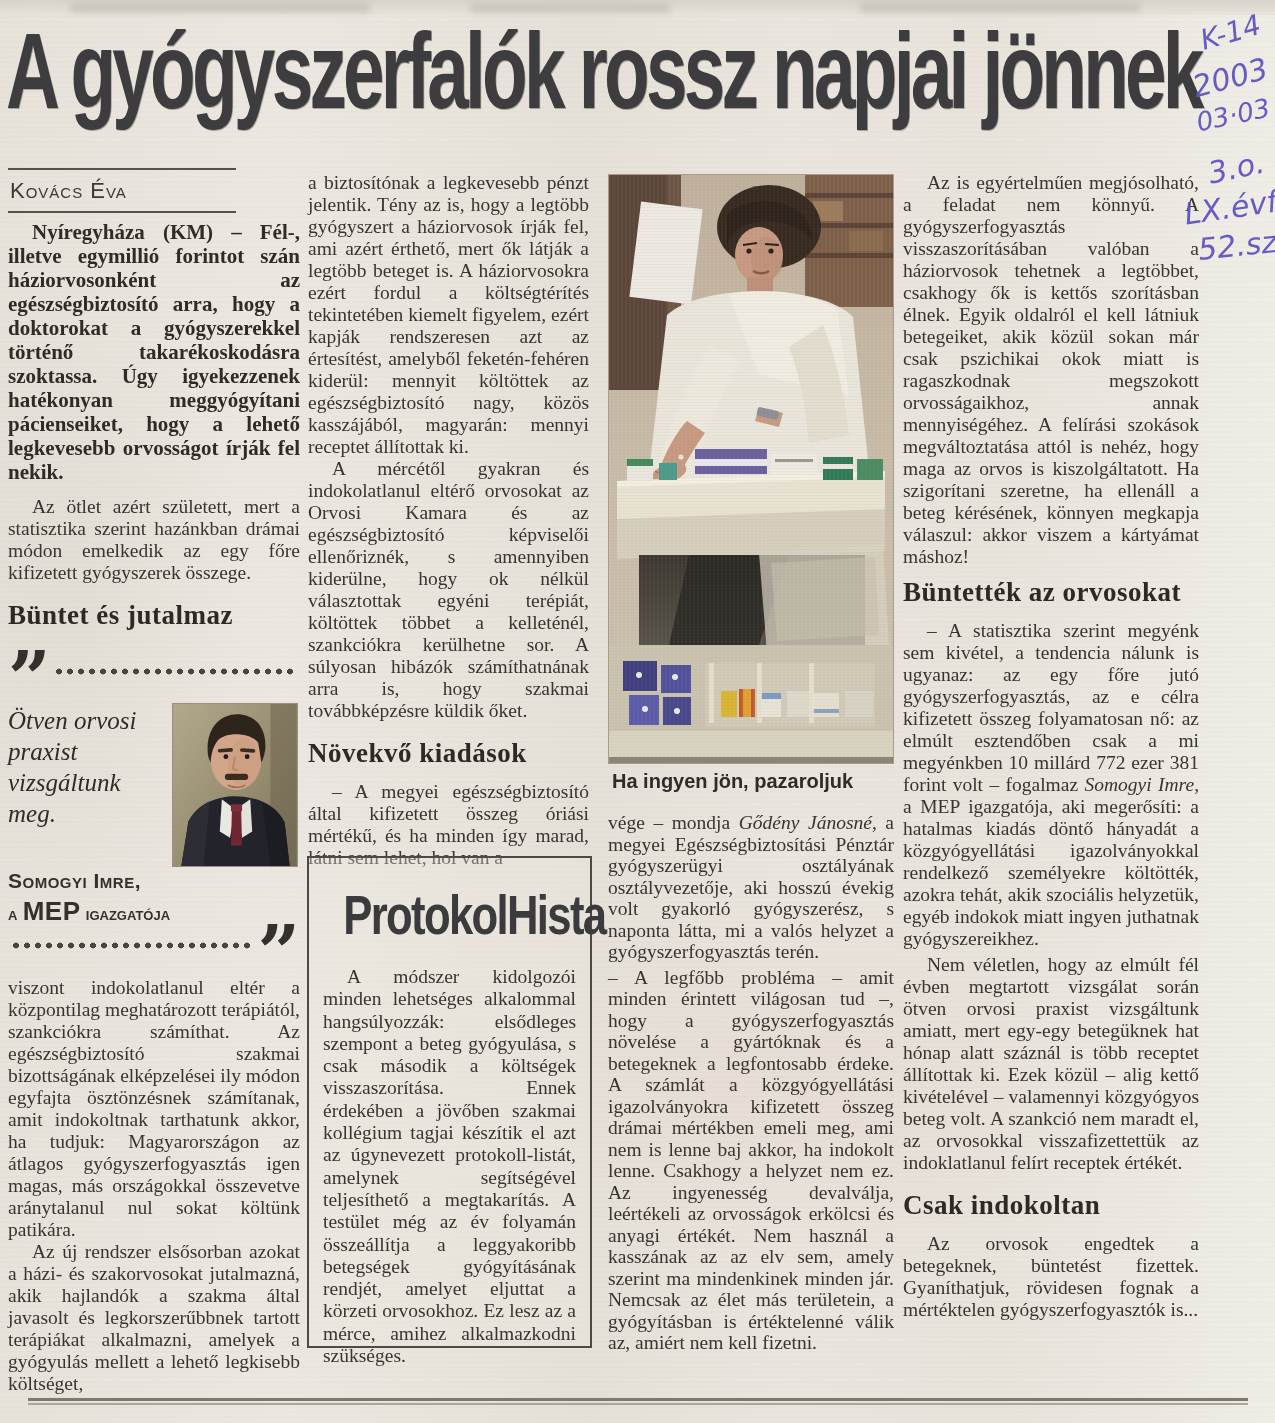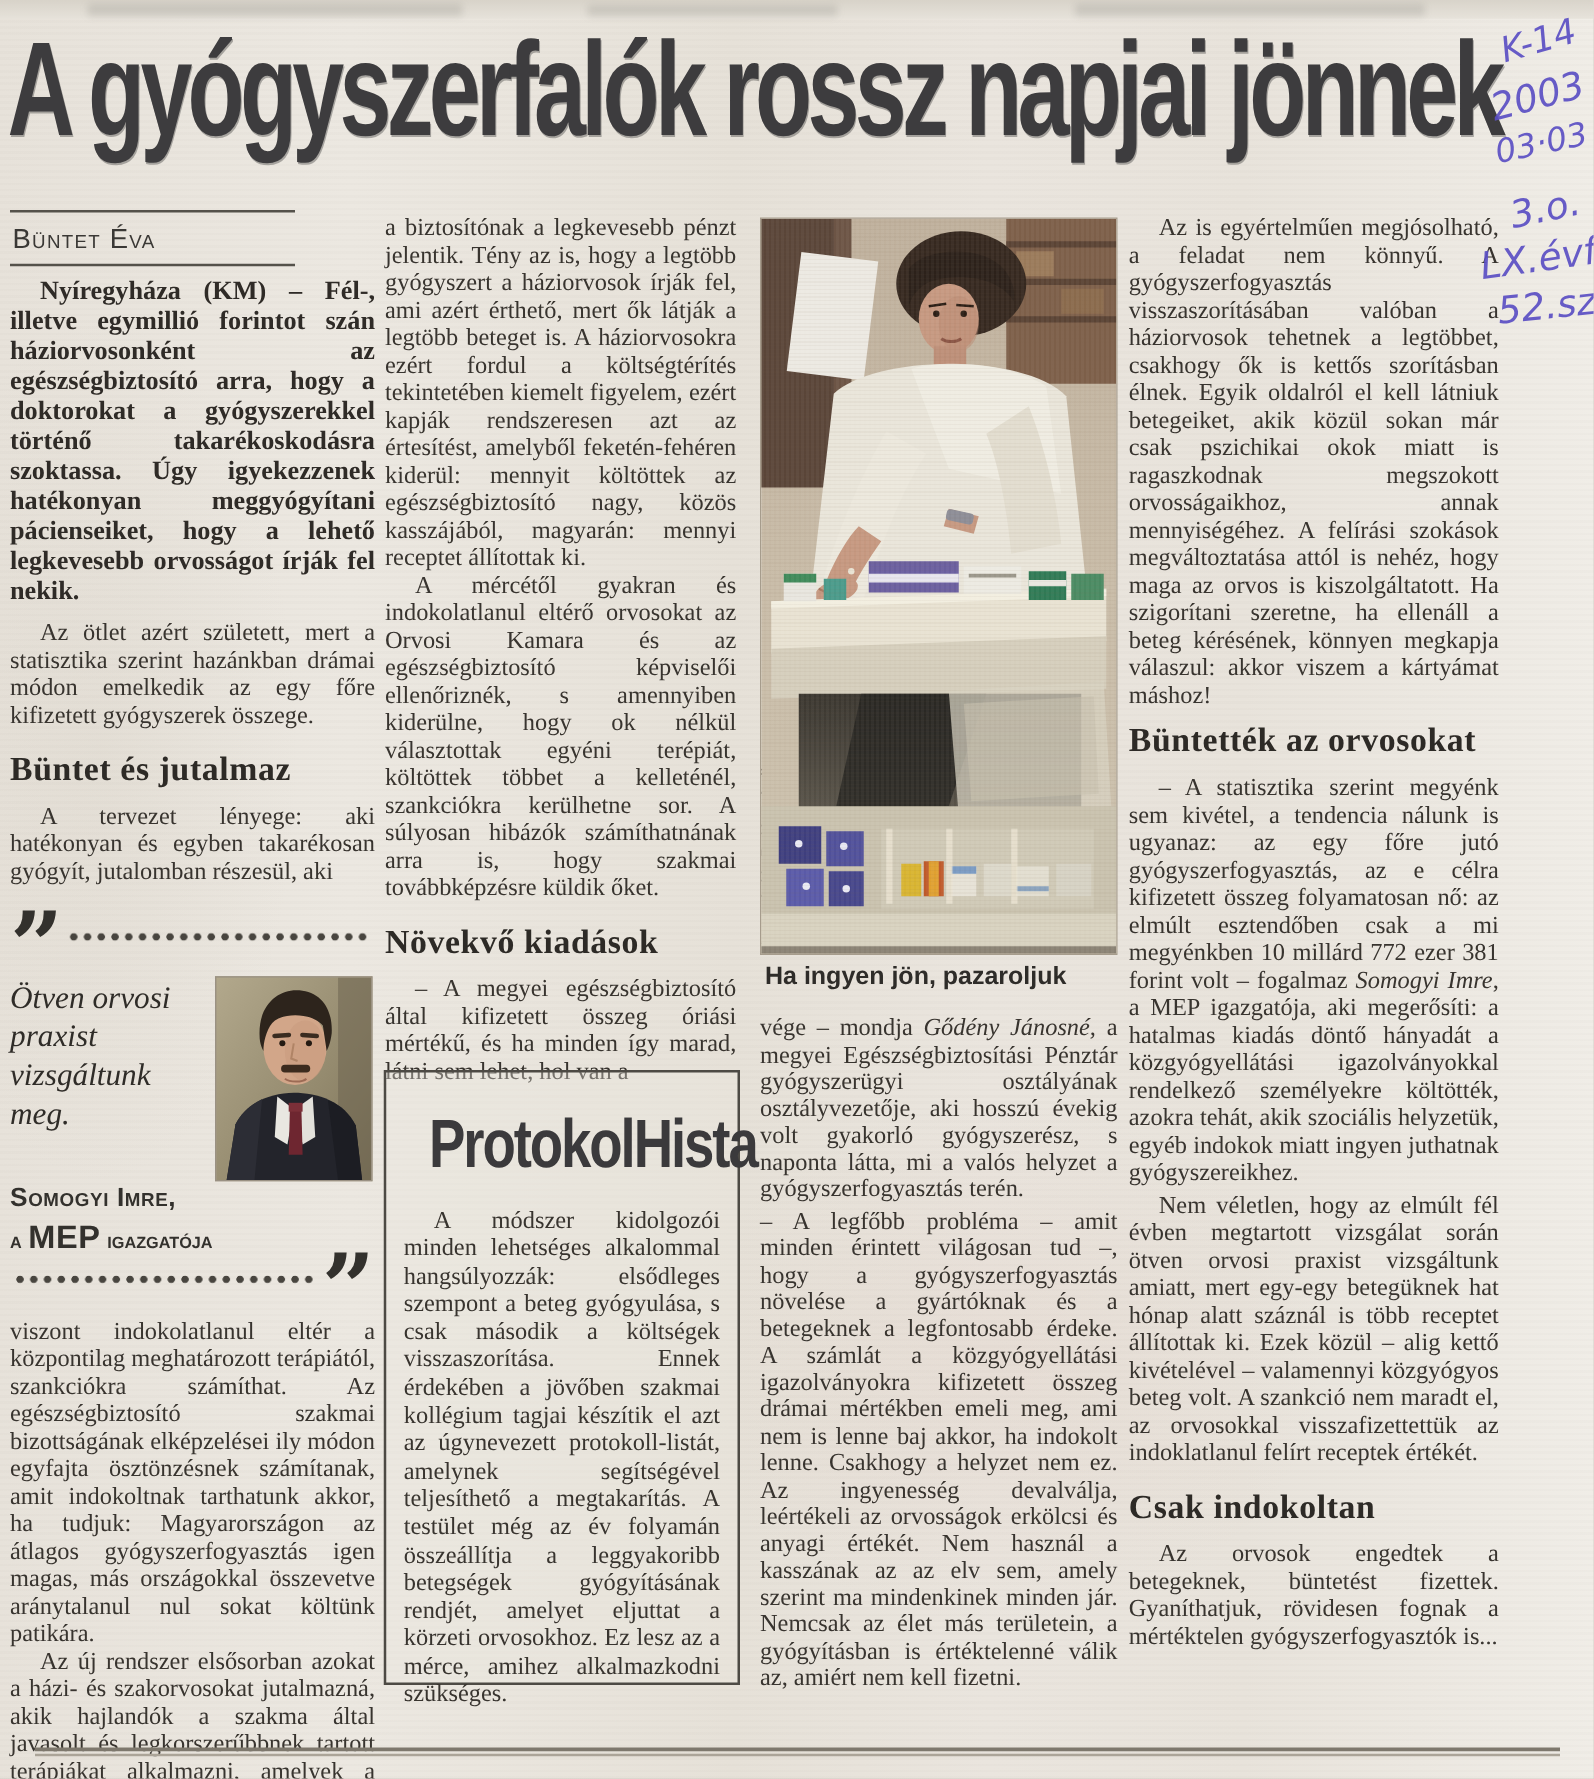--- a/index.html
+++ b/index.html
@@ -82,28 +82,27 @@
   <div class="ghost-blob" style="left:70px;top:3px;width:300px;height:10px;"></div>
   <div class="ghost-blob" style="left:470px;top:4px;width:200px;height:9px;"></div>
   <div class="ghost-blob" style="left:860px;top:3px;width:280px;height:10px;"></div>
 
   <div class="stain" style="left:540px;top:880px;width:520px;height:420px;background:radial-gradient(closest-side,rgba(205,165,150,0.12),rgba(0,0,0,0));"></div>
   <div class="stain" style="left:-80px;top:250px;width:320px;height:700px;background:radial-gradient(closest-side,rgba(180,170,150,0.10),rgba(0,0,0,0));"></div>
 
   <h1 class="headline">A gyógyszerfalók rossz napjai jönnek</h1>
 
   <div class="byline">
-    <span>Büntet Éva</span>
+    <span>Kovács Éva</span>
   </div>
 
   <div class="col" style="left:8px;top:220px;width:292px;">
     <p class="bt lead indent">Nyíregyháza (KM) – Fél-, illetve egymillió forintot szán háziorvosonként az egészségbiztosító arra, hogy a doktorokat a gyógyszerekkel történő takarékoskodásra szoktassa. Úgy igyekezzenek hatékonyan meggyógyítani pácienseiket, hogy a lehető legkevesebb orvosságot írják fel nekik.</p>
     <p class="bt indent mt12">Az ötlet azért született, mert a statisztika szerint hazánkban drámai módon emelkedik az egy főre kifizetett gyógyszerek összege.</p>
     <h3 class="sechead">Büntet és jutalmaz</h3>
-    <p class="bt indent">A tervezet lényege: aki hatékonyan és egyben takarékosan gyógyít, jutalomban részesül, aki</p>
 
     <div class="pullquote">
       <div class="pq-line">
         <span class="qmark">”</span>
         <span class="dots"></span>
       </div>
       <div class="pq-body">
         <div class="pq-quote">Ötven orvosi praxist vizsgáltunk meg.</div>
         <div class="pq-attr">
           <div class="attr1">Somogyi Imre,</div>

